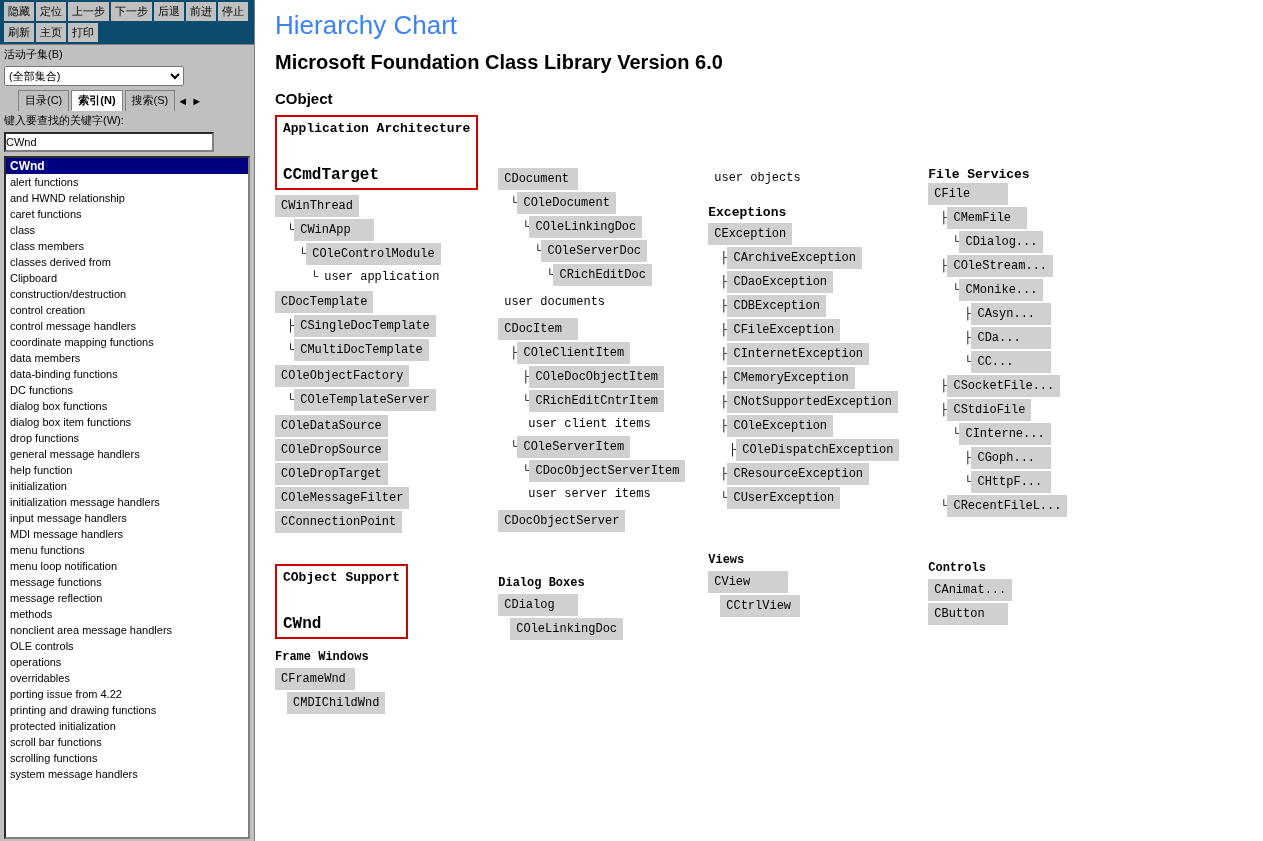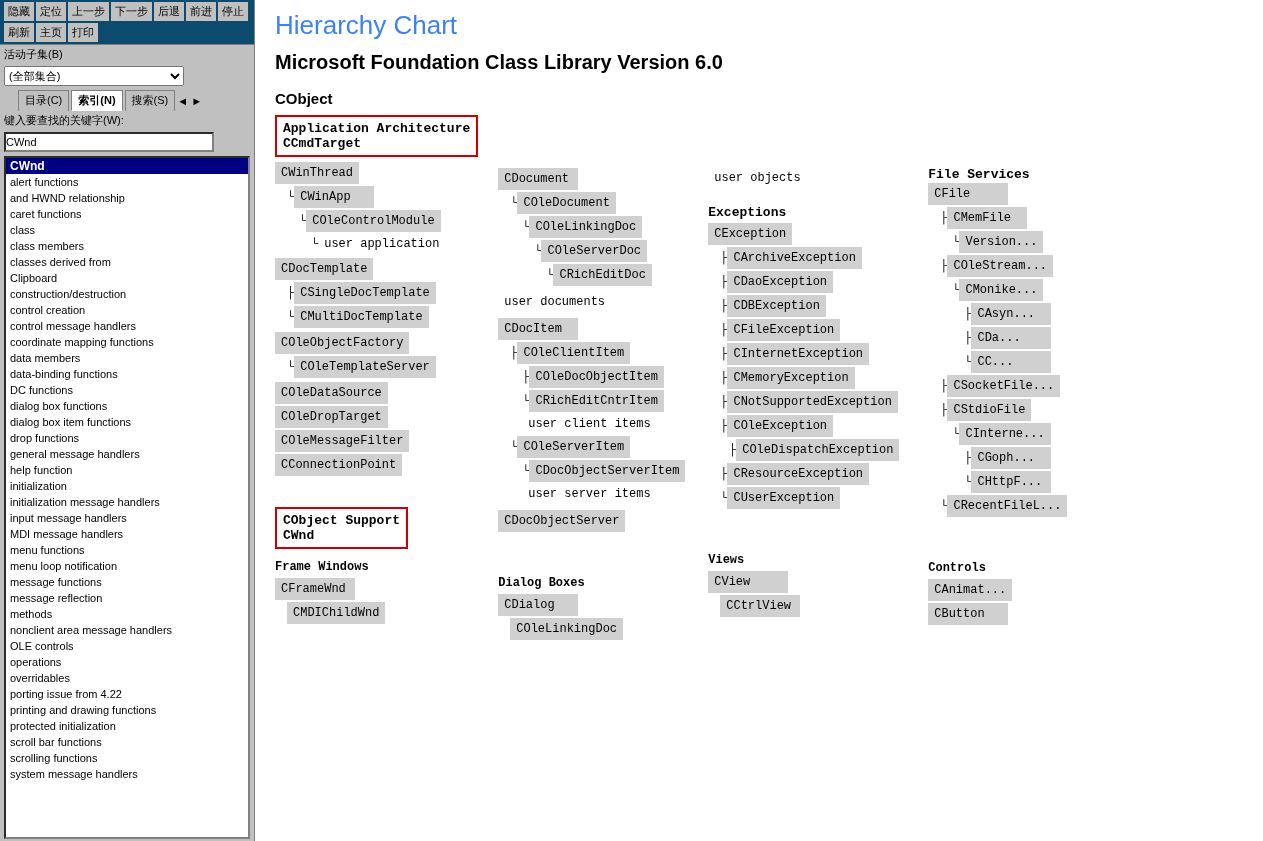--- a/index.html
+++ b/index.html
@@ -144,22 +144,23 @@
       display: inline-block;
       margin-bottom: 4px;
     }
     .section-title {
       font-family: 'Courier New', monospace;
       font-size: 13px;
       font-weight: bold;
     }
     .class-name {
       font-family: 'Courier New', monospace;
-      font-size: 13px;
-      font-weight: bold;
+      font-size: 16px;
+      font-weight: bold;
+      margin-top: 30px;
     }
 
     .class-node {
       font-family: 'Courier New', monospace;
       font-size: 12px;
       background: #d0d0d0;
       padding: 1px 6px;
       display: inline-block;
       margin: 1px 0;
       white-space: nowrap;
@@ -295,20 +296,21 @@
         <div><span class="class-node">CWinThread</span></div>
         <div style="margin-left:12px;"><span style="color:#000;">└</span><span class="class-node">CWinApp</span></div>
         <div style="margin-left:24px;"><span style="color:#000;">└</span><span class="class-node">COleControlModule</span></div>
         <div style="margin-left:36px;"><span style="color:#000;">└</span><span class="user-node">user application</span></div>
         <div style="margin-top:2px;"><span class="class-node">CDocTemplate</span></div>
         <div style="margin-left:12px;"><span style="color:#000;">├</span><span class="class-node">CSingleDocTemplate</span></div>
         <div style="margin-left:12px;"><span style="color:#000;">└</span><span class="class-node">CMultiDocTemplate</span></div>
         <div style="margin-top:2px;"><span class="class-node">COleObjectFactory</span></div>
         <div style="margin-left:12px;"><span style="color:#000;">└</span><span class="class-node">COleTemplateServer</span></div>
         <div style="margin-top:2px;"><span class="class-node">COleDataSource</span></div>
+        <div><span class="class-node">COleDropSource</span></div>
         <div><span class="class-node">COleDropTarget</span></div>
         <div><span class="class-node">COleMessageFilter</span></div>
         <div><span class="class-node">CConnectionPoint</span></div>
       </div>
 
       <div style="margin-top:30px;">
         <div class="section-box" style="border-color:#c00;">
           <div class="section-title">CObject Support</div>
           <div class="class-name">CWnd</div>
         </div>
@@ -381,21 +383,21 @@
         <div style="margin-left:12px;"><span class="class-node">CCtrlView</span></div>
       </div>
     </div>
 
     <div class="col" style="min-width:150px;">
       <div style="margin-top:52px;">
         <div class="file-services-title">File Services</div>
         <div style="font-family:'Courier New',monospace; font-size:12px; line-height:20px;">
           <div><span class="class-node">CFile</span></div>
           <div style="margin-left:12px;"><span style="color:#000;">├</span><span class="class-node">CMemFile</span></div>
-          <div style="margin-left:24px;"><span style="color:#000;">└</span><span class="class-node">Version...</span></div>
+          <div style="margin-left:24px;"><span style="color:#000;">└</span><span class="class-node">CDialog...</span></div>
           <div style="margin-left:12px;"><span style="color:#000;">├</span><span class="class-node">COleStream...</span></div>
           <div style="margin-left:24px;"><span style="color:#000;">└</span><span class="class-node">CMonike...</span></div>
           <div style="margin-left:36px;"><span style="color:#000;">├</span><span class="class-node">CAsyn...</span></div>
           <div style="margin-left:36px;"><span style="color:#000;">├</span><span class="class-node">CDa...</span></div>
           <div style="margin-left:36px;"><span style="color:#000;">└</span><span class="class-node">CC...</span></div>
           <div style="margin-left:12px;"><span style="color:#000;">├</span><span class="class-node">CSocketFile...</span></div>
           <div style="margin-left:12px;"><span style="color:#000;">├</span><span class="class-node">CStdioFile</span></div>
           <div style="margin-left:24px;"><span style="color:#000;">└</span><span class="class-node">CInterne...</span></div>
           <div style="margin-left:36px;"><span style="color:#000;">├</span><span class="class-node">CGoph...</span></div>
           <div style="margin-left:36px;"><span style="color:#000;">└</span><span class="class-node">CHttpF...</span></div>

